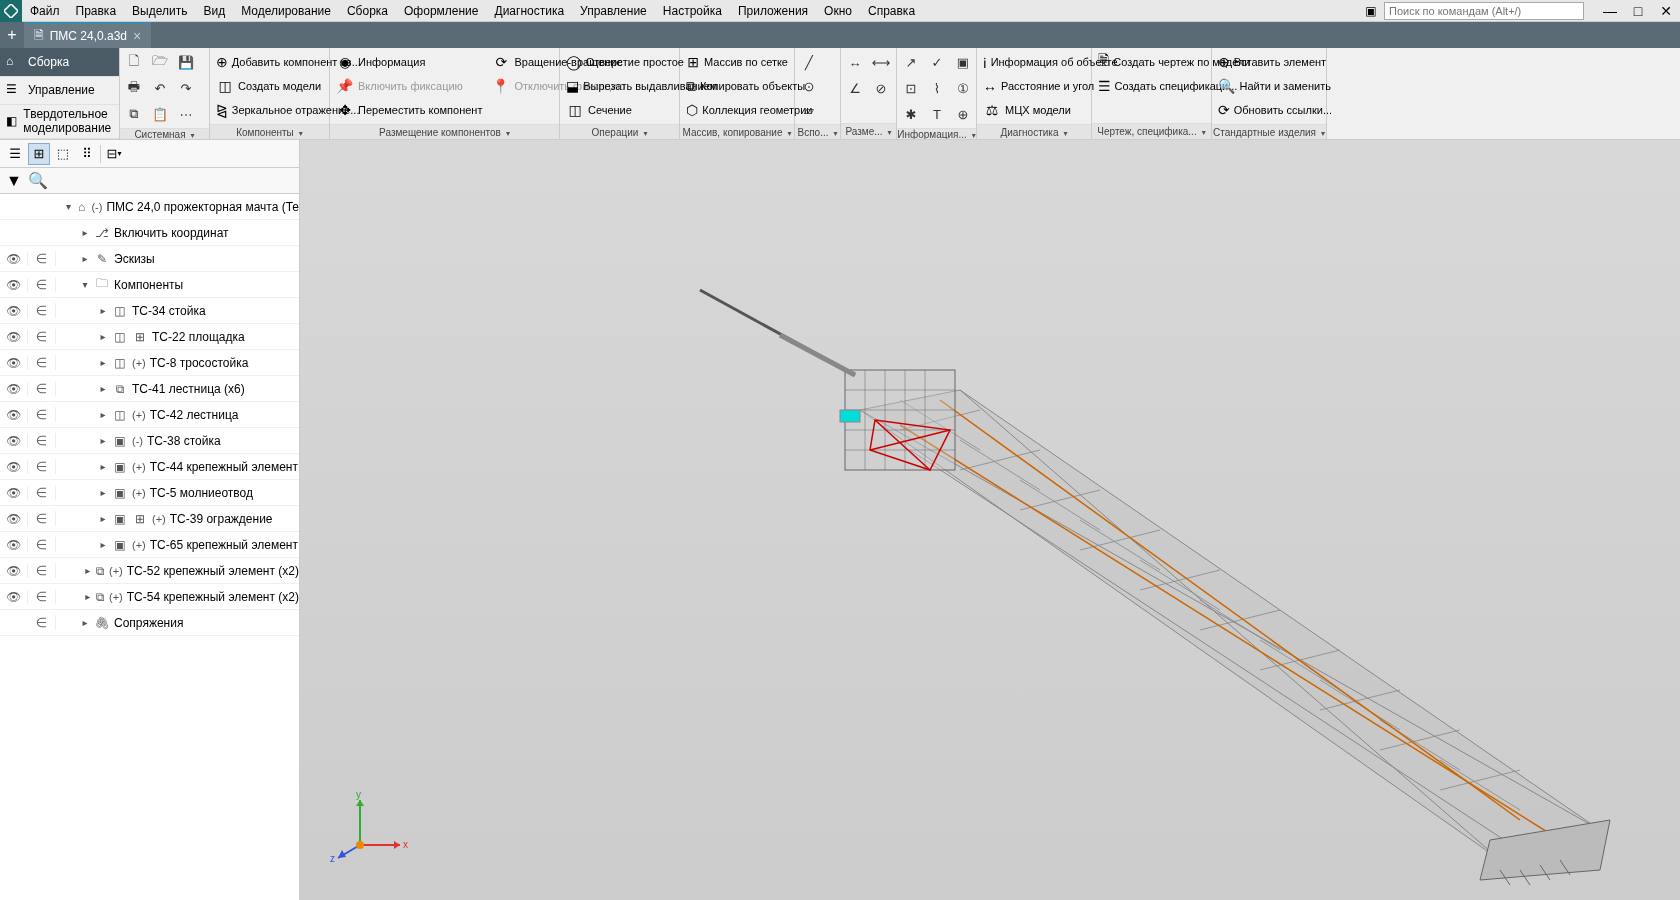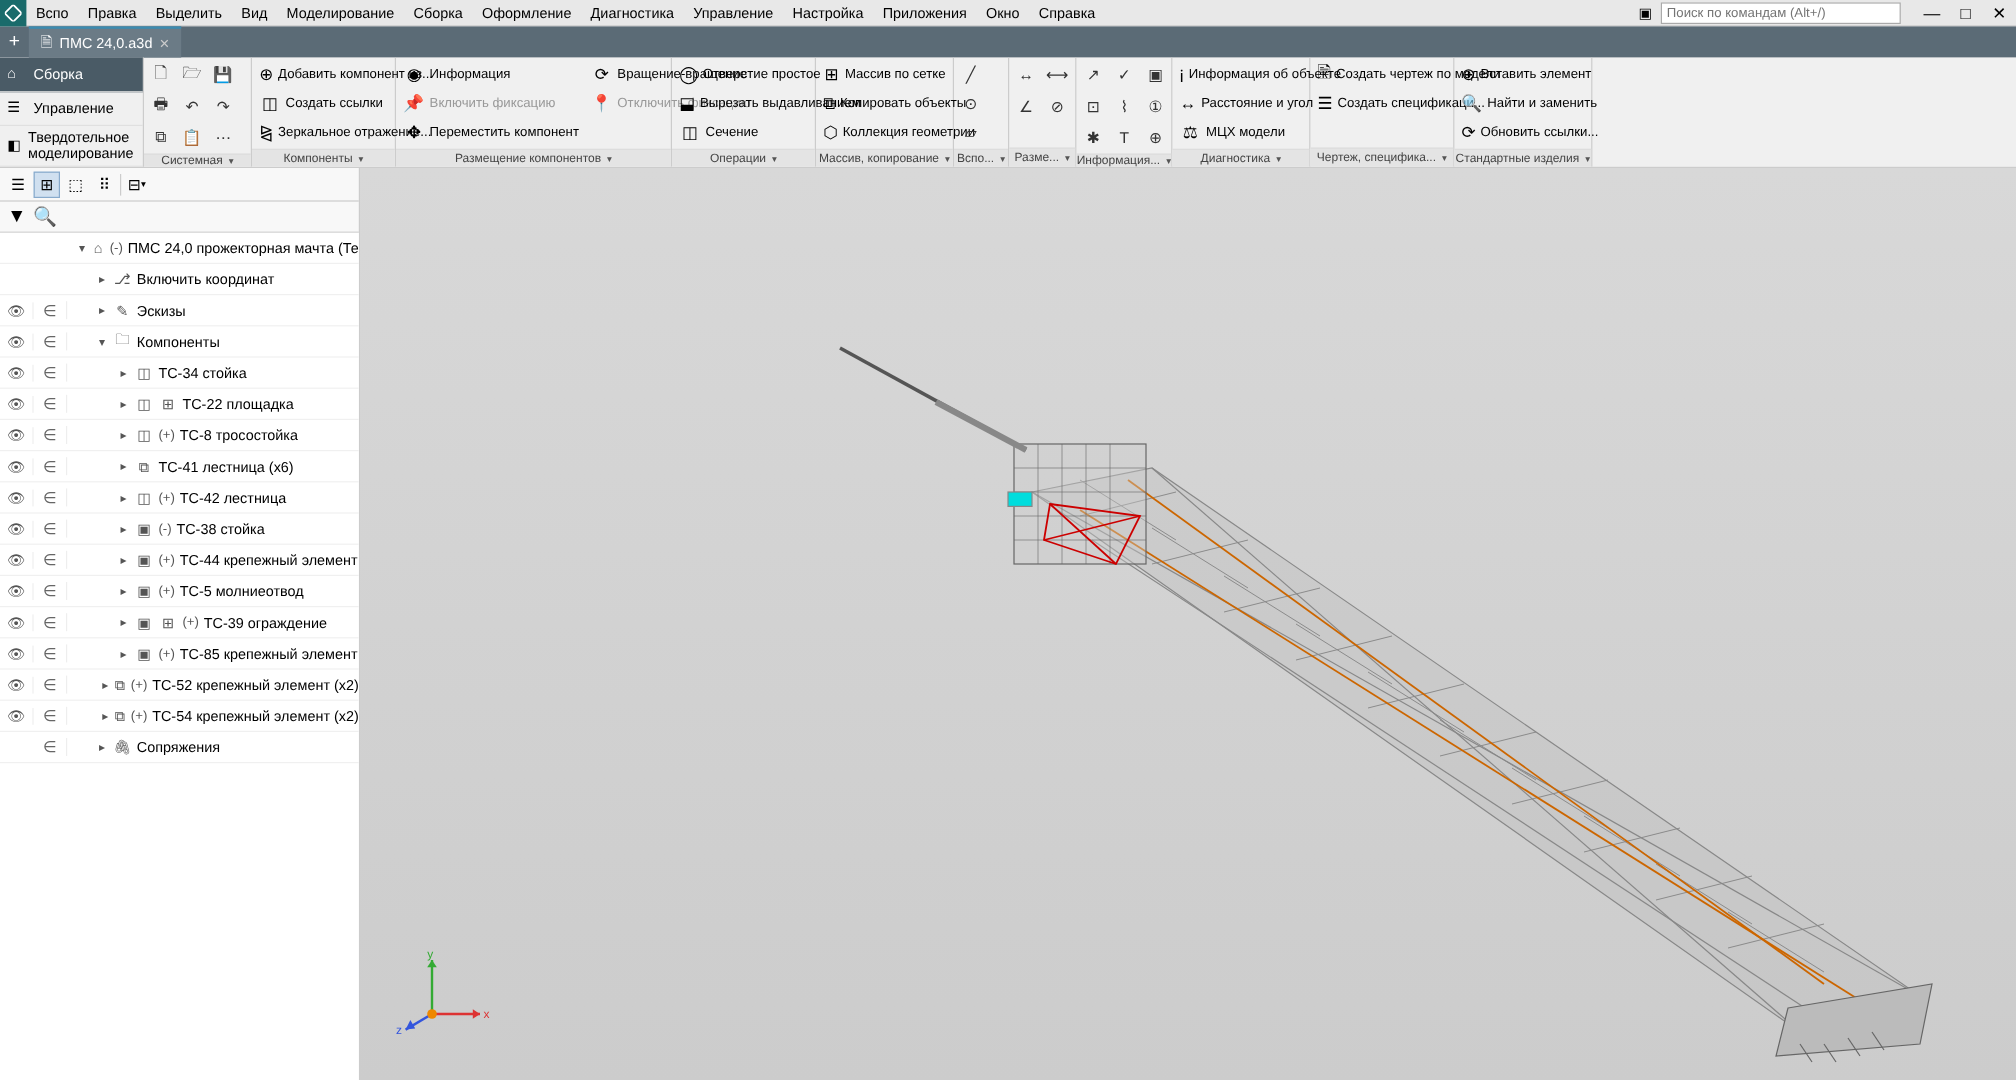--- a/index.html
+++ b/index.html
@@ -74,21 +74,21 @@
 </head>
 <body>
 
 <div class="title-bar">
   <div class="app-icon">
     <svg width="14" height="14">
         <rect x="2" y="2" width="10" height="10" fill="none" stroke="#fff" stroke-width="1.5" transform="rotate(45 7 7)"></rect>
       </svg>
   </div>
   <div class="menubar">
-    <span>Вспо</span>
+    <span>Файл</span>
     <span>Правка</span>
     <span>Выделить</span>
     <span>Вид</span>
     <span>Моделирование</span>
     <span>Сборка</span>
     <span>Оформление</span>
     <span>Диагностика</span>
     <span>Управление</span>
     <span>Настройка</span>
     <span>Приложения</span>
@@ -155,21 +155,21 @@
 
     <div class="rgroup" style="width:120px;">
       <div class="gbody">
           <div class="rcol" style="width:100%;">
         <div class="rbigbtn">
               <span class="bicon">⊕</span>
               <span>Добавить компонент из...</span>
             </div>
         <div class="rbigbtn">
               <span class="bicon">◫</span>
-              <span>Создать ссылки</span>
+              <span>Создать модели</span>
             </div>
         <div class="rbigbtn">
               <span class="bicon">⧎</span>
               <span>Зеркальное отражение...</span>
             </div>
       </div>
         </div>
       <div class="glabel">
           <span>Компоненты</span>
           <span class="arrow-dn"></span>
@@ -530,21 +530,21 @@
             </div>
           </div>
           <div class="tree-row">
             <div class="eye-col">👁</div>
             <div class="in-col">∈</div>
             <div class="tree-content">
               <span class="indent" style="width: 36px;"></span>
               <span class="exp">▸</span>
               <span class="ticon2">▣</span>
               <span class="ticon2" style="width: auto; font-size: 11px;">(+)</span>
-              <span>ТС-85 крепежный элемент</span>
+              <span>ТС-65 крепежный элемент</span>
             </div>
           </div>
           <div class="tree-row">
             <div class="eye-col">👁</div>
             <div class="in-col">∈</div>
             <div class="tree-content">
               <span class="indent" style="width: 36px;"></span>
               <span class="exp">▸</span>
               <span class="ticon2">⧉</span>
               <span class="ticon2" style="width: auto; font-size: 11px;">(+)</span>

